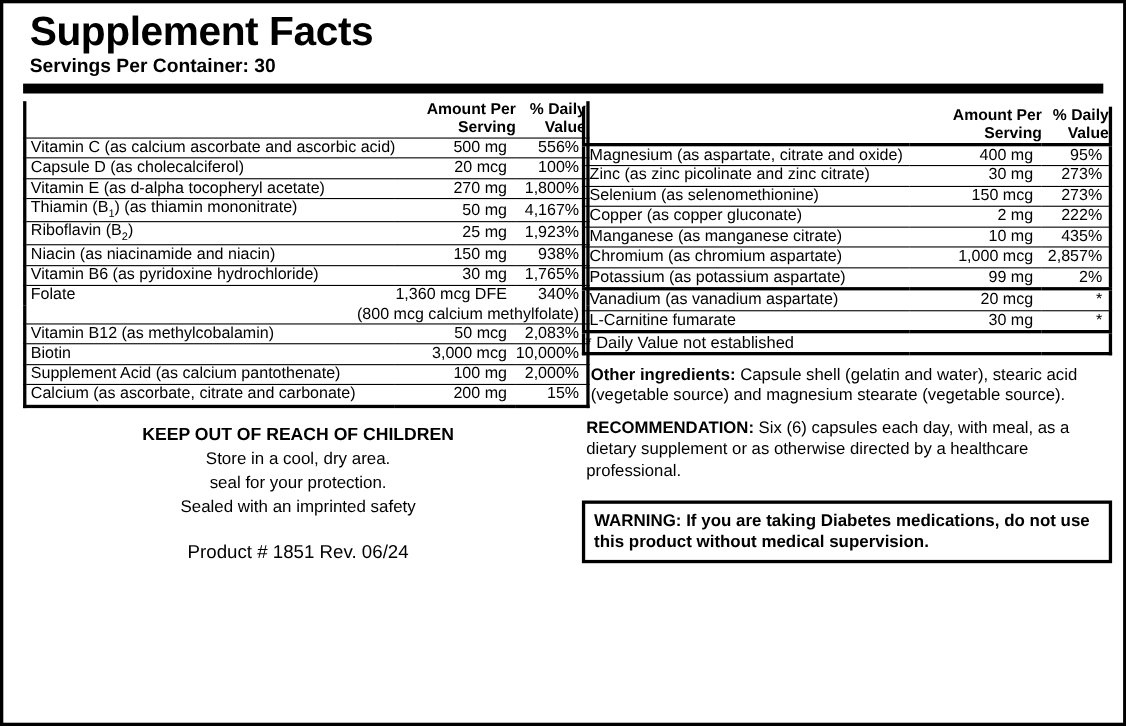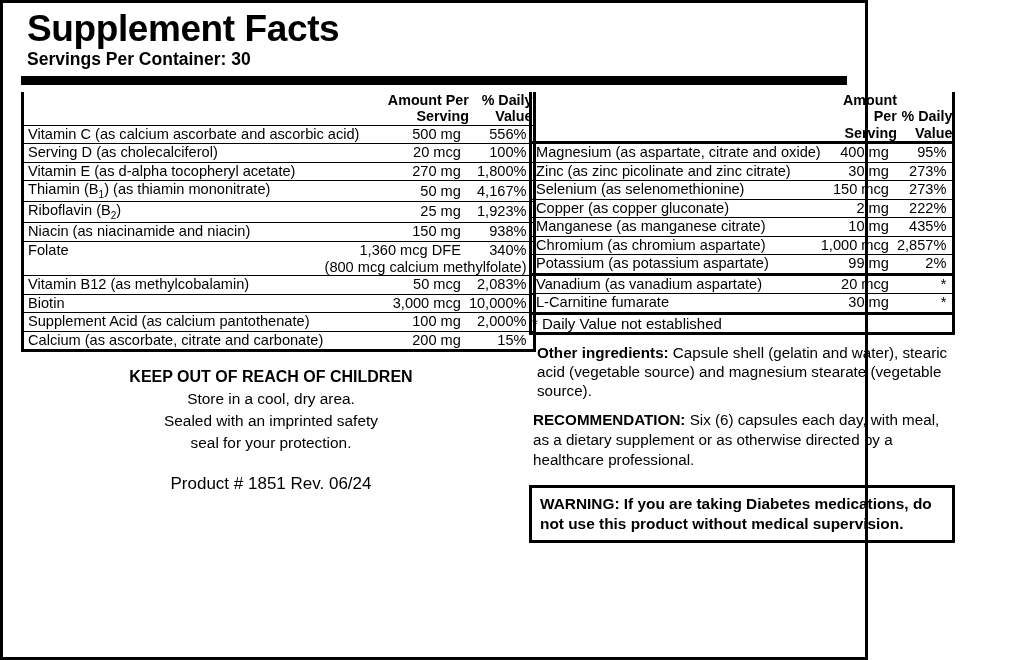--- a/index.html
+++ b/index.html
@@ -9,21 +9,21 @@
   }
   body {
     width: 1024px;
     height: 660px;
     font-family: "Liberation Sans", sans-serif;
     color: #000000;
     overflow: hidden;
   }
   .label {
     position: relative;
-    width: 868px;
+    width: 1024px;
     height: 660px;
     box-sizing: border-box;
     border: 3px solid #000;
   }
   .inner {
     position: absolute;
     left: 0; top: 0; right: 0; bottom: 0;
     padding: 4px 10px 0 10px;
     box-sizing: border-box;
   }
@@ -45,21 +45,21 @@
   .rule-thick {
     height: 9px;
     background: #000;
     margin: 5px 8px 0 8px;
   }
 
   
   .columns {
     display: flex;
     margin-top: 7px;
-    align-items: flex-start;
+    align-items: flex-end;
   }
   .col-left {
     width: 500px;
     margin-left: 8px;
     box-sizing: border-box;
   }
   .col-right {
     width: 500px;
     margin-left: 8px;
     box-sizing: border-box;
@@ -198,21 +198,21 @@
               <span>Value</span>
             </td>
           </tr>
 
           <tr class="row">
             <td class="nm">Vitamin C (as calcium ascorbate and ascorbic acid)</td>
             <td class="amt">500 mg</td>
             <td class="dv">556%</td>
           </tr>
           <tr class="row">
-            <td class="nm">Serving D (as cholecalciferol)</td>
+            <td class="nm">Capsule D (as cholecalciferol)</td>
             <td class="amt">20 mcg</td>
             <td class="dv">100%</td>
           </tr>
           <tr class="row">
             <td class="nm">Vitamin E (as d-alpha tocopheryl acetate)</td>
             <td class="amt">270 mg</td>
             <td class="dv">1,800%</td>
           </tr>
           <tr class="row">
             <td class="nm">Thiamin (B<sub>1</sub>) (as thiamin mononitrate)</td>
@@ -223,20 +223,25 @@
             <td class="nm">Riboflavin (B<sub>2</sub>)</td>
             <td class="amt">25 mg</td>
             <td class="dv">1,923%</td>
           </tr>
           <tr class="row">
             <td class="nm">Niacin (as niacinamide and niacin)</td>
             <td class="amt">150 mg</td>
             <td class="dv">938%</td>
           </tr>
           <tr class="row">
+            <td class="nm">Vitamin B6 (as pyridoxine hydrochloride)</td>
+            <td class="amt">30 mg</td>
+            <td class="dv">1,765%</td>
+          </tr>
+          <tr class="row">
             <td class="nm">Folate</td>
             <td class="amt">1,360 mcg DFE</td>
             <td class="dv">340%</td>
           </tr>
           <tr class="sub">
             <td colspan="3">(800 mcg calcium methylfolate)</td>
           </tr>
           <tr class="row">
             <td class="nm">Vitamin B12 (as methylcobalamin)</td>
             <td class="amt">50 mcg</td>
@@ -256,22 +261,22 @@
             <td class="nm">Calcium (as ascorbate, citrate and carbonate)</td>
             <td class="amt">200 mg</td>
             <td class="dv">15%</td>
           </tr>
         </tbody>
           </table>
 
         <div class="keepout">KEEP OUT OF REACH OF CHILDREN</div>
         <div class="store">
           <div>Store in a cool, dry area.</div>
+          <div>seal for your protection.</div>
           <div>Sealed with an imprinted safety</div>
-          <div>seal for your protection.</div>
         </div>
         <div class="product">Product # 1851  Rev. 06/24</div>
       </div>
 
       <div class="col-right">
         <table class="facts frame-right">
           <colgroup>
             <col style="width:62%">
               <col style="width:25%">
               <col style="width:13%">

